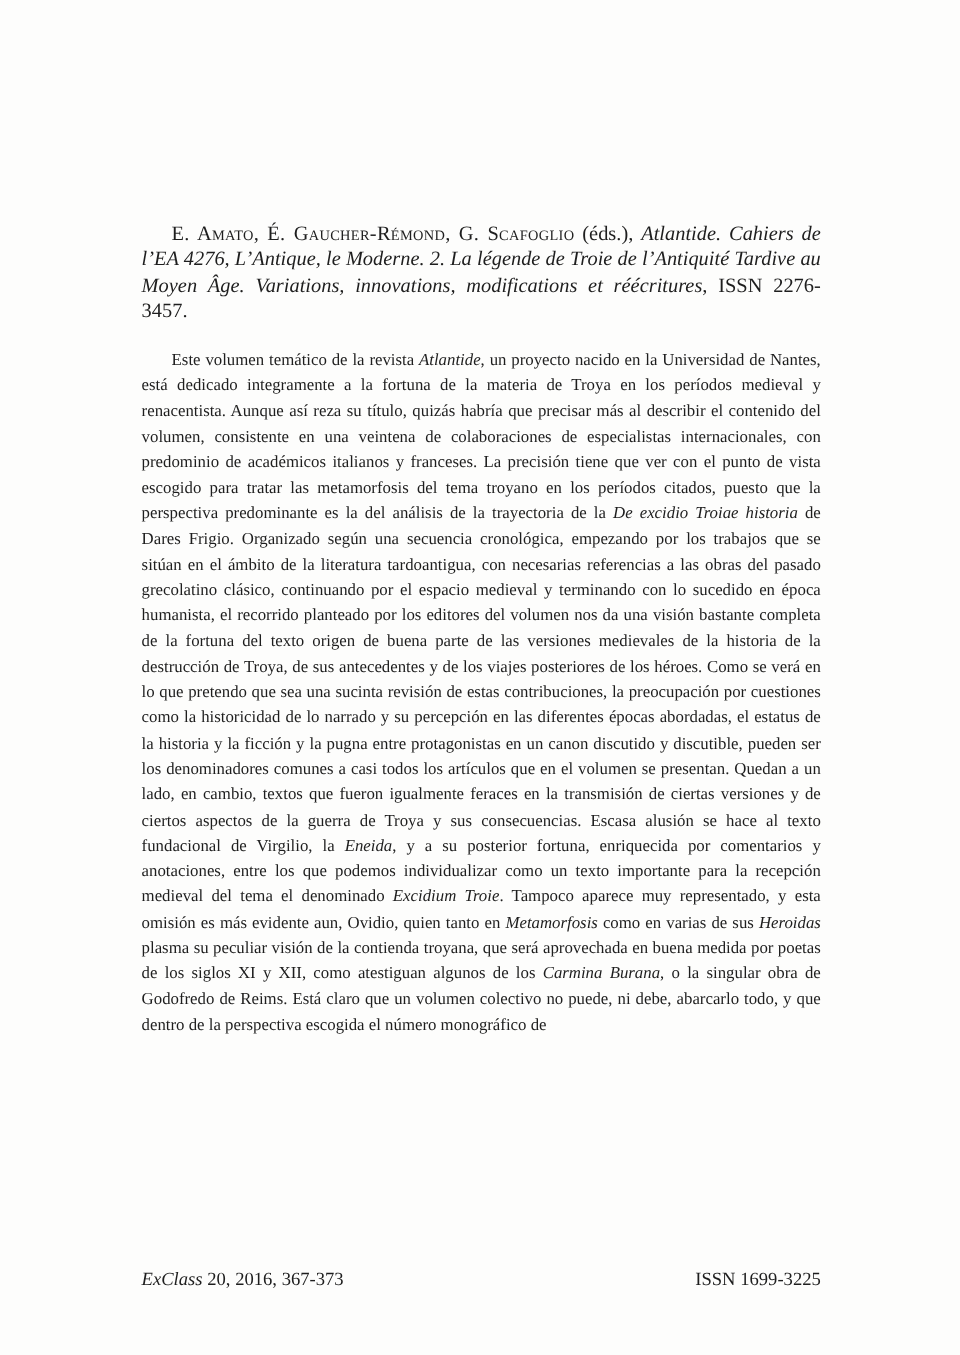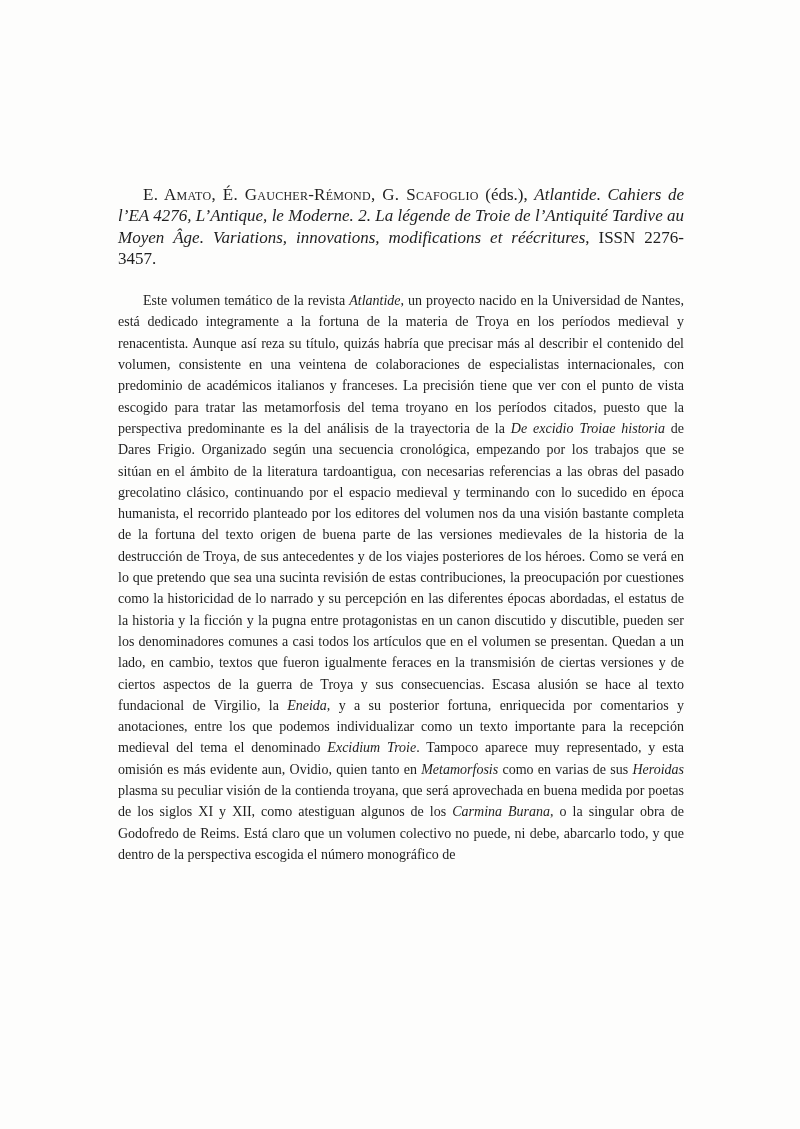--- a/index.html
+++ b/index.html
@@ -51,14 +51,18 @@
 <div class="page">
 
   <div class="text-block">
 
     <p class="ref-citation"><span class="sc">E. Amato, É. Gaucher-Rémond, G. Scafoglio</span><span> (éds.), </span><span class="it">Atlantide. Cahiers de l’EA 4276, L’Antique, le Moderne. 2. La légende de Troie de l’Antiquité Tardive au Moyen Âge. Variations, innovations, modifications et réécritures</span><span>, ISSN 2276-3457.</span></p>
 
     <p class="review-paragraph"><span>Este volumen temático de la revista </span><span class="it">Atlantide</span><span>, un proyecto nacido en la Universidad de Nantes, está dedicado integramente a la fortuna de la materia de Troya en los períodos medieval y renacentista. Aunque así reza su título, quizás habría que precisar más al describir el contenido del volumen, consistente en una veintena de colaboraciones de especialistas internacionales, con predominio de académicos italianos y franceses. La precisión tiene que ver con el punto de vista escogido para tratar las metamorfosis del tema troyano en los períodos citados, puesto que la perspectiva predominante es la del análisis de la trayectoria de la </span><span class="it">De excidio Troiae historia</span><span> de Dares Frigio. Organizado según una secuencia cronológica, empezando por los trabajos que se sitúan en el ámbito de la literatura tardoantigua, con necesarias referencias a las obras del pasado grecolatino clásico, continuando por el espacio medieval y terminando con lo sucedido en época humanista, el recorrido planteado por los editores del volumen nos da una visión bastante completa de la fortuna del texto origen de buena parte de las versiones medievales de la historia de la destrucción de Troya, de sus antecedentes y de los viajes posteriores de los héroes. Como se verá en lo que pretendo que sea una sucinta revisión de estas contribuciones, la preocupación por cuestiones como la historicidad de lo narrado y su percepción en las diferentes épocas abordadas, el estatus de la historia y la ficción y la pugna entre protagonistas en un canon discutido y discutible, pueden ser los denominadores comunes a casi todos los artículos que en el volumen se presentan. Quedan a un lado, en cambio, textos que fueron igualmente feraces en la transmisión de ciertas versiones y de ciertos aspectos de la guerra de Troya y sus consecuencias. Escasa alusión se hace al texto fundacional de Virgilio, la </span><span class="it">Eneida</span><span>, y a su posterior fortuna, enriquecida por comentarios y anotaciones, entre los que podemos individualizar como un texto importante para la recepción medieval del tema el denominado </span><span class="it">Excidium Troie</span><span>. Tampoco aparece muy representado, y esta omisión es más evidente aun, Ovidio, quien tanto en </span><span class="it">Metamorfosis</span><span> como en varias de sus </span><span class="it">Heroidas</span><span> plasma su peculiar visión de la contienda troyana, que será aprovechada en buena medida por poetas de los siglos XI y XII, como atestiguan algunos de los </span><span class="it">Carmina Burana</span><span>, o la singular obra de Godofredo de Reims. Está claro que un volumen colectivo no puede, ni debe, abarcarlo todo, y que dentro de la perspectiva escogida el número monográfico de</span></p>
 
   </div>
 
+  <div class="page-footer">
+    <span><span class="it">ExClass</span><span> 20, 2016, 367-373</span></span>
+    <span>ISSN 1699-3225</span>
+  </div>
 
 </div>
 
 </body></html>

